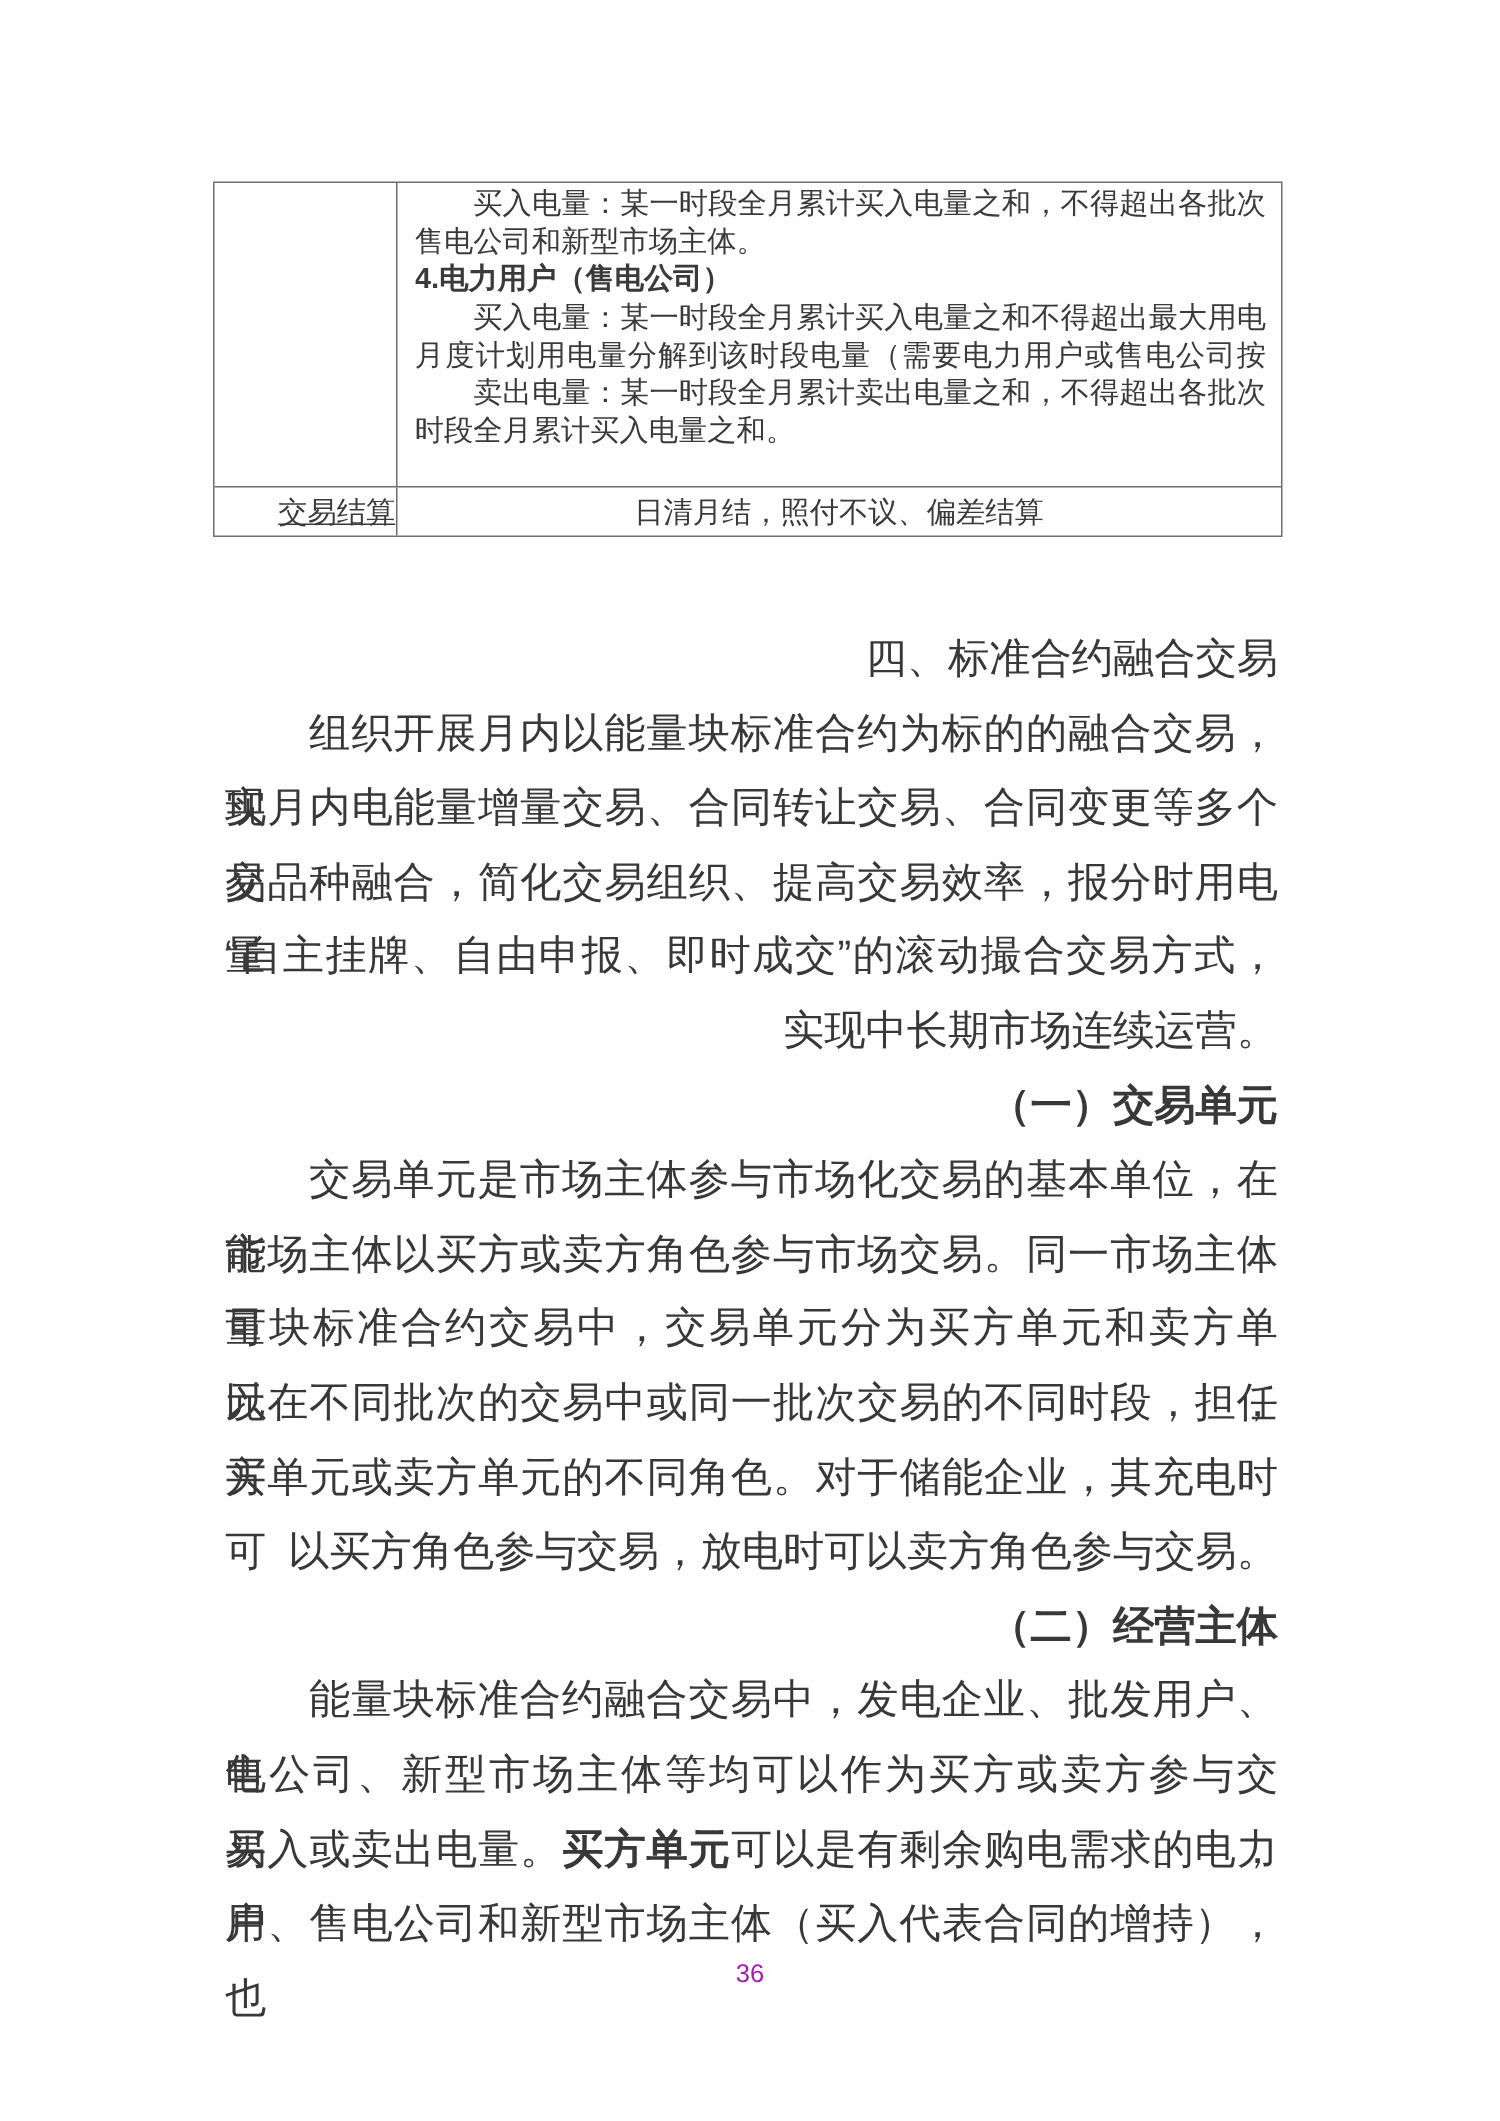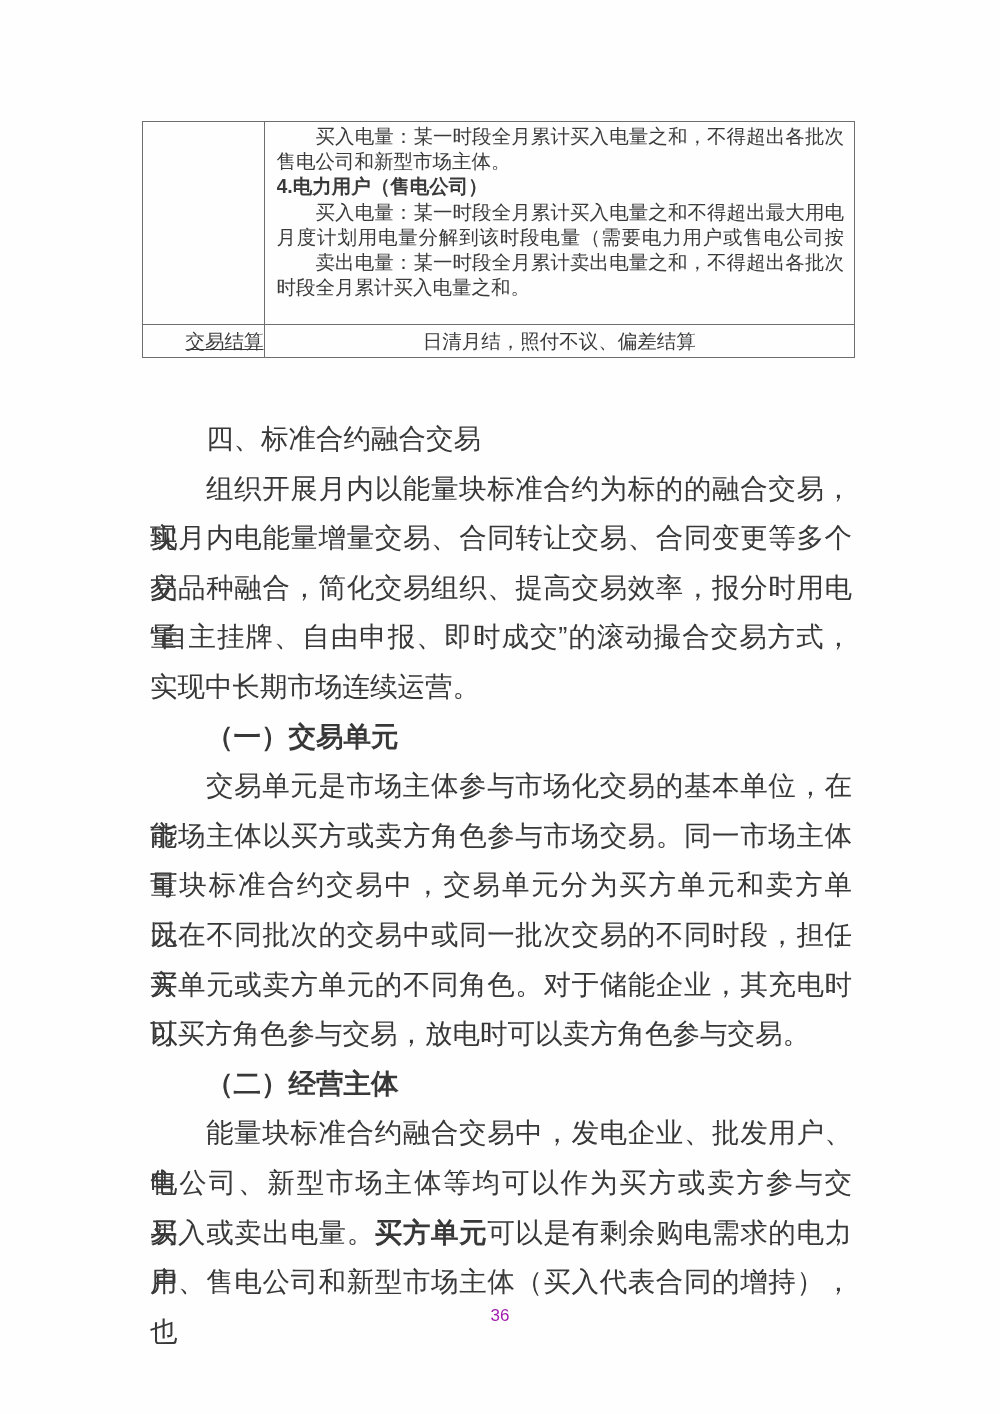--- a/index.html
+++ b/index.html
@@ -34,21 +34,21 @@
   .tline { line-height:25.2px; height:25.2px; white-space:nowrap; overflow:hidden; }
   .tjst  { white-space:normal; text-align:justify; text-align-last:justify; }
   .tind  { text-indent:39px; }
   .bold  { font-weight:700; }
   
   .body-text {
     position:absolute; left:150px; top:414px; width:702px;
     font-size:27.5px;
     color:#383838;
   }
-  .bline { height:49.6px; line-height:49.6px; white-space:nowrap; overflow:visible; }
+  .bline { height:49.6px; line-height:49.6px; white-space:nowrap; overflow:visible;text-align:right; }
   .jst   { white-space:normal; text-align:justify; text-align-last:justify; }
   .ind   { text-indent:56px; }
   
   .page-number {
     position:absolute; left:0; top:1306px; width:100%;
     text-align:center; font-size:17px; color:#a21caf;
   }
 </style>
 </head>
 <body>

